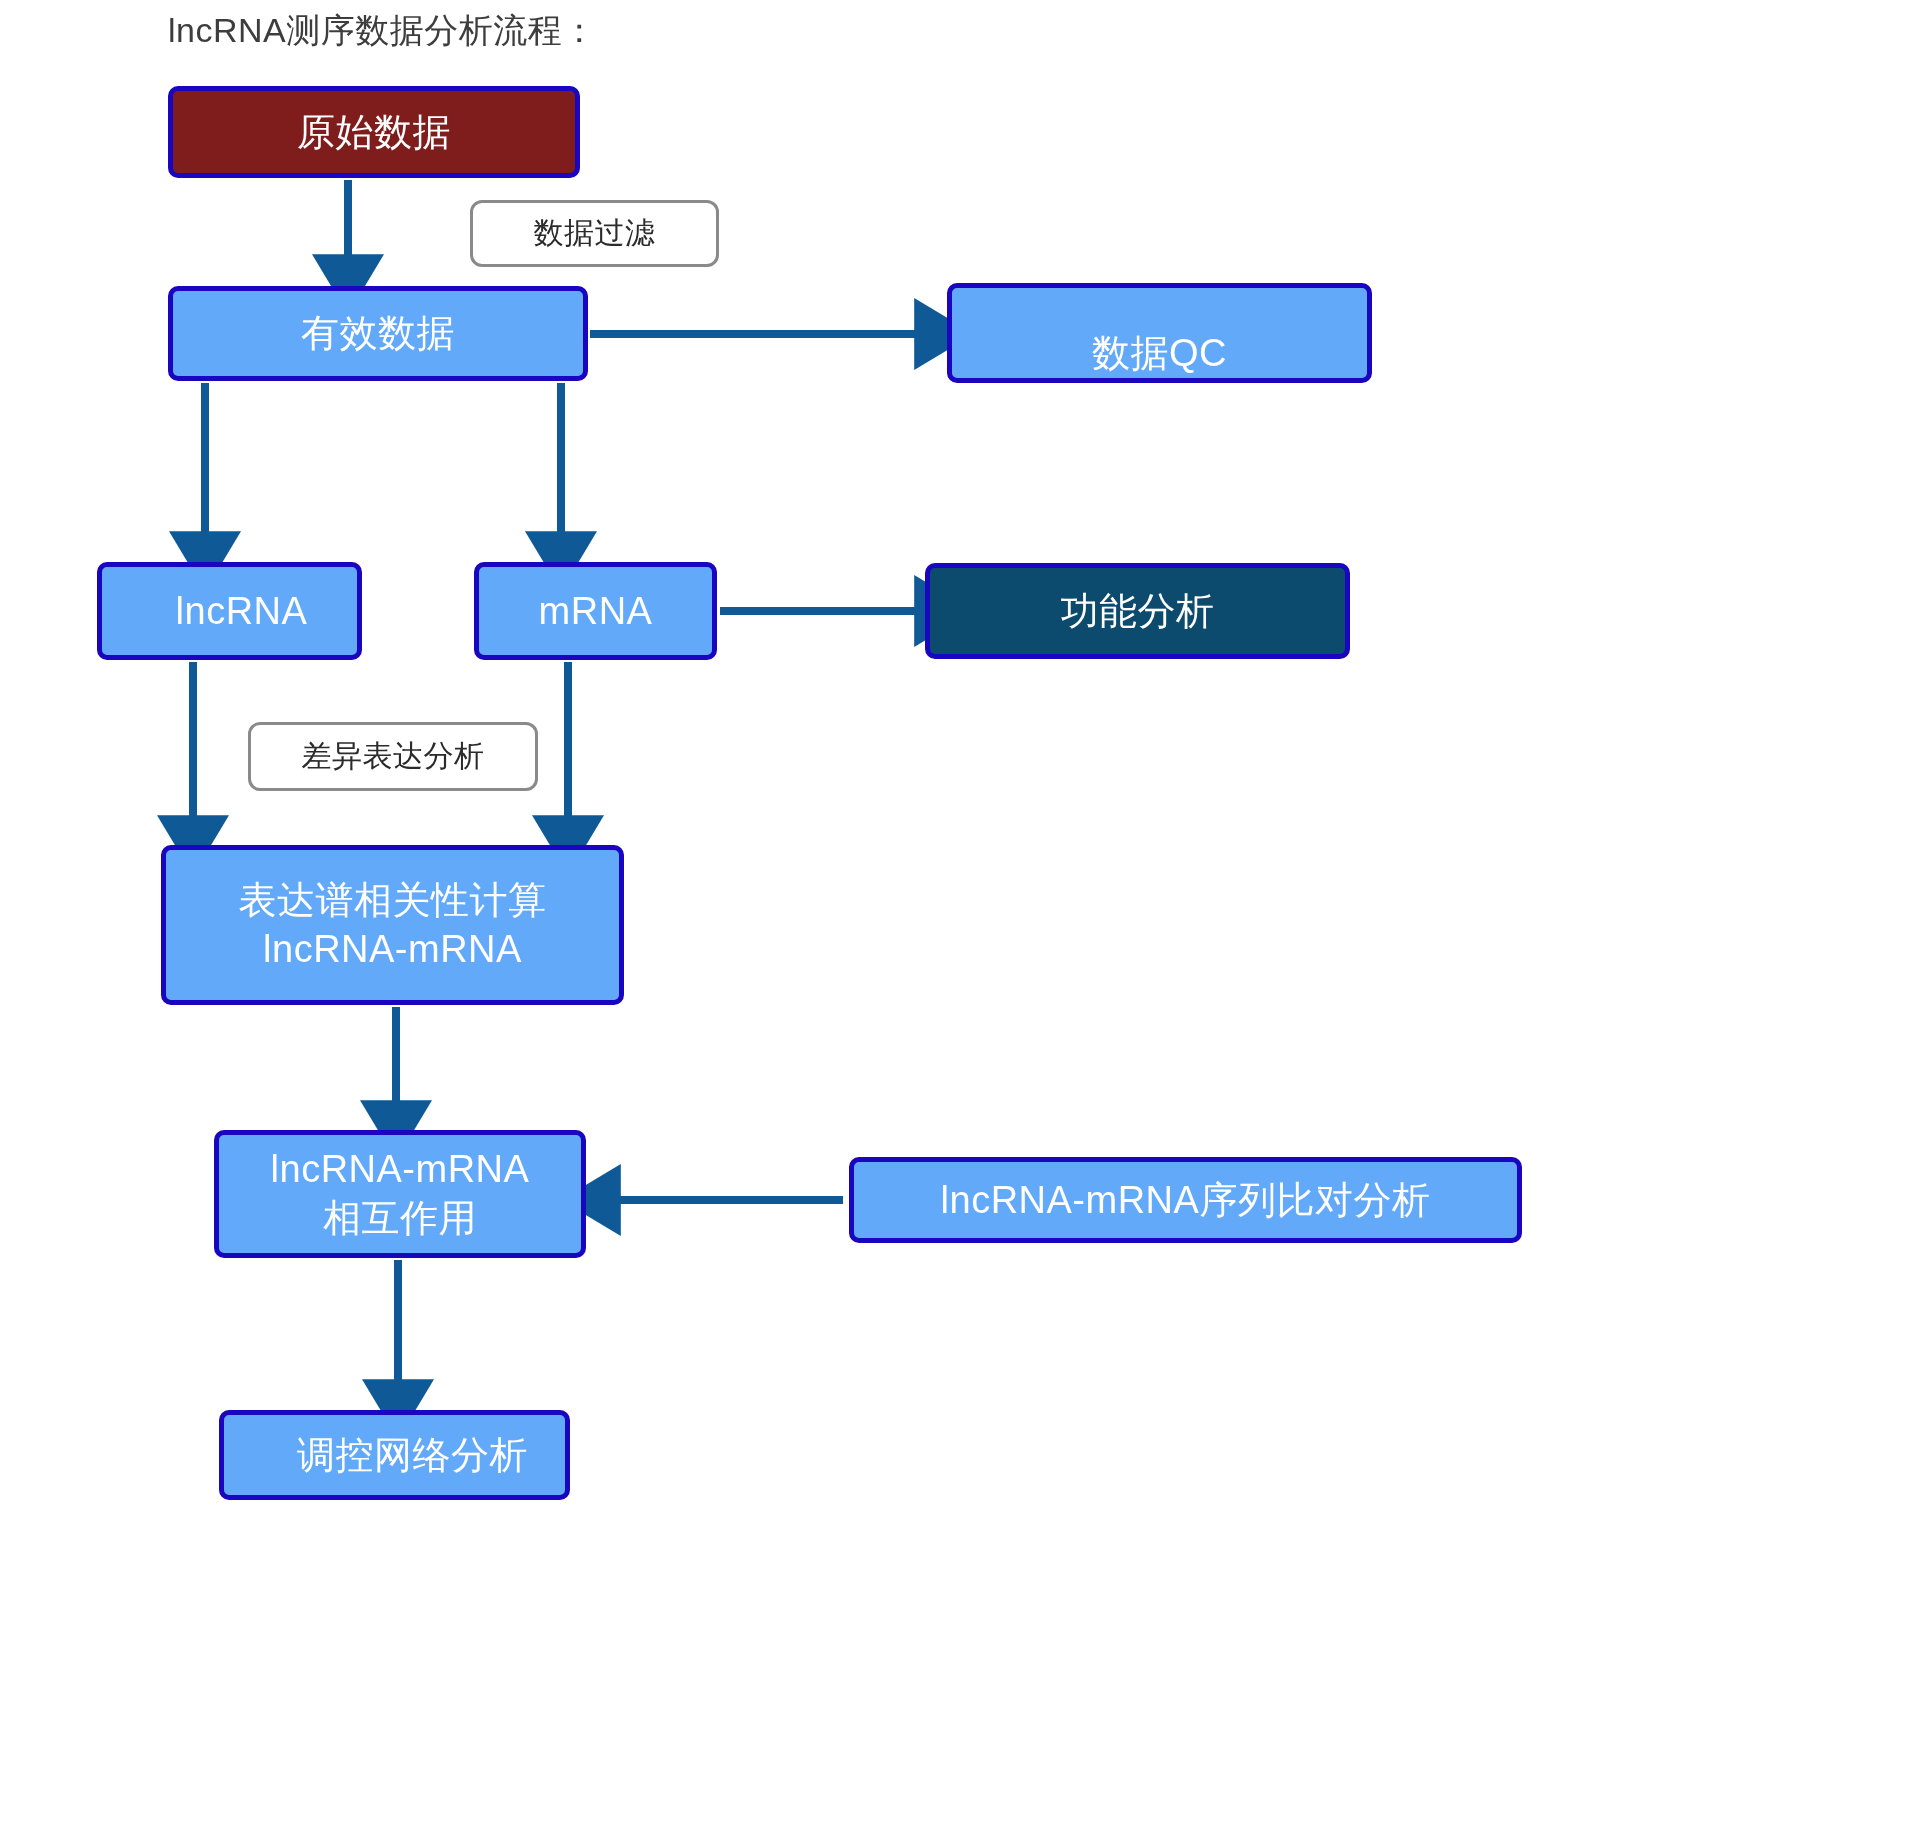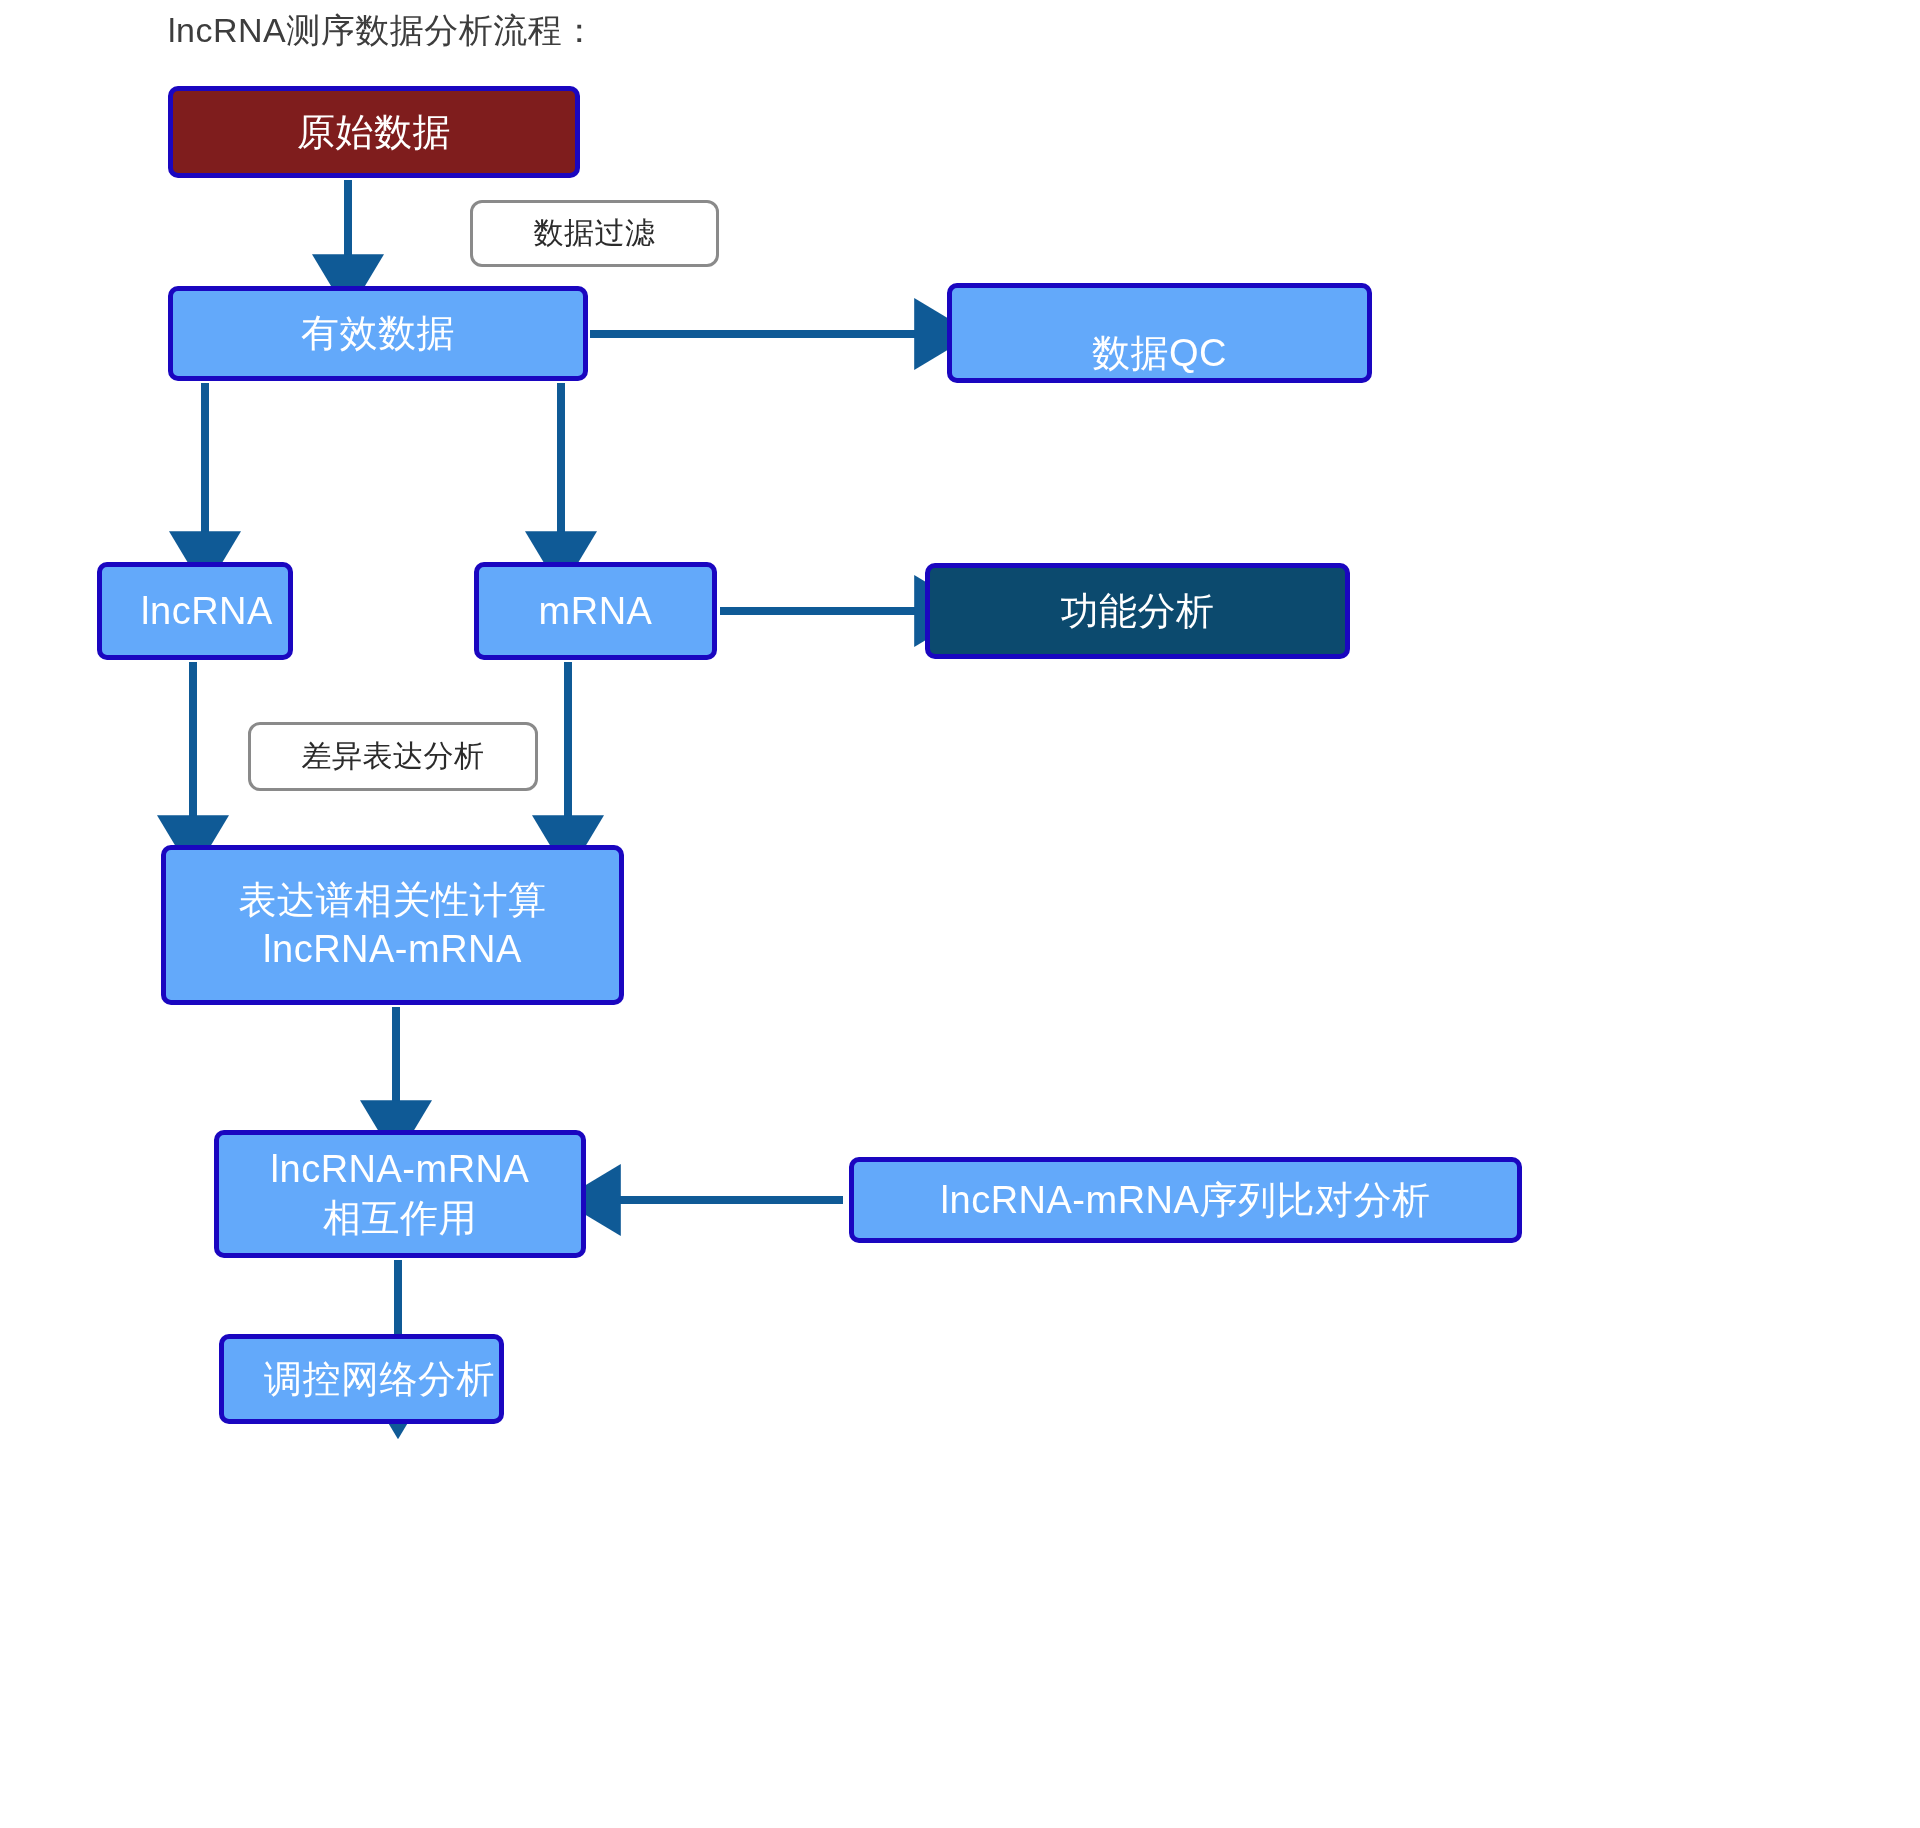--- a/index.html
+++ b/index.html
@@ -106,41 +106,41 @@
 
   <div class="node" style="left: 168px; top: 86px; width: 412px; height: 92px; font-size: 38px; background: #7f1d1d; border-color: rgb(26, 6, 192); color: rgb(255, 255, 255);">
     <span class="node-text">原始数据</span>
   </div>
   <div class="node" style="left: 168px; top: 286px; width: 420px; height: 95px; font-size: 38px; background: rgb(99, 169, 250); border-color: rgb(26, 6, 192); color: rgb(255, 255, 255);">
     <span class="node-text">有效数据</span>
   </div>
   <div class="node" style="left: 947px; top: 283px; width: 425px; height: 100px; font-size: 38px; background: rgb(99, 169, 250); border-color: rgb(26, 6, 192); color: rgb(255, 255, 255); align-items: flex-end;">
     <span class="node-text">数据QC</span>
   </div>
-  <div class="node" style="left: 97px; top: 562px; width: 196px; height: 98px; font-size: 38px; background: rgb(99, 169, 250); border-color: rgb(26, 6, 192); color: rgb(255, 255, 255); padding-left: 24px;">
+  <div class="node" style="left: 97px; top: 562px; width: 265px; height: 98px; font-size: 38px; background: rgb(99, 169, 250); border-color: rgb(26, 6, 192); color: rgb(255, 255, 255); padding-left: 24px;">
     <span class="node-text">lncRNA</span>
   </div>
   <div class="node" style="left: 474px; top: 562px; width: 243px; height: 98px; font-size: 38px; background: rgb(99, 169, 250); border-color: rgb(26, 6, 192); color: rgb(255, 255, 255);">
     <span class="node-text">mRNA</span>
   </div>
   <div class="node" style="left: 925px; top: 563px; width: 425px; height: 96px; font-size: 38px; background: #0c4a6e; border-color: rgb(26, 6, 192); color: rgb(255, 255, 255);">
     <span class="node-text">功能分析</span>
   </div>
   <div class="node" style="left: 161px; top: 845px; width: 463px; height: 160px; font-size: 38px; background: rgb(99, 169, 250); border-color: rgb(26, 6, 192); color: rgb(255, 255, 255);">
     <span class="node-text">表达谱相关性计算
 lncRNA-mRNA</span>
   </div>
   <div class="node" style="left: 214px; top: 1130px; width: 372px; height: 128px; font-size: 38px; background: rgb(99, 169, 250); border-color: rgb(26, 6, 192); color: rgb(255, 255, 255);">
     <span class="node-text">lncRNA-mRNA
 相互作用</span>
   </div>
   <div class="node" style="left: 849px; top: 1157px; width: 673px; height: 86px; font-size: 38px; background: rgb(99, 169, 250); border-color: rgb(26, 6, 192); color: rgb(255, 255, 255);">
     <span class="node-text">lncRNA-mRNA序列比对分析</span>
   </div>
-  <div class="node" style="left: 219px; top: 1334px; width: 285px; height: 90px; font-size: 38px; background: rgb(99, 169, 250); border-color: rgb(26, 6, 192); color: rgb(255, 255, 255); padding-left: 36px;">
+  <div class="node" style="left: 219px; top: 1410px; width: 351px; height: 90px; font-size: 38px; background: rgb(99, 169, 250); border-color: rgb(26, 6, 192); color: rgb(255, 255, 255); padding-left: 36px;">
     <span class="node-text">调控网络分析</span>
   </div>
 
   <div class="edge-label" style="left: 470px; top: 200px; width: 249px; height: 67px; border-color: rgb(138, 138, 138); color: rgb(43, 43, 43);">
     <span>数据过滤</span>
   </div>
   <div class="edge-label" style="left: 248px; top: 722px; width: 290px; height: 69px; border-color: rgb(138, 138, 138); color: rgb(43, 43, 43);">
     <span>差异表达分析</span>
   </div>
 

